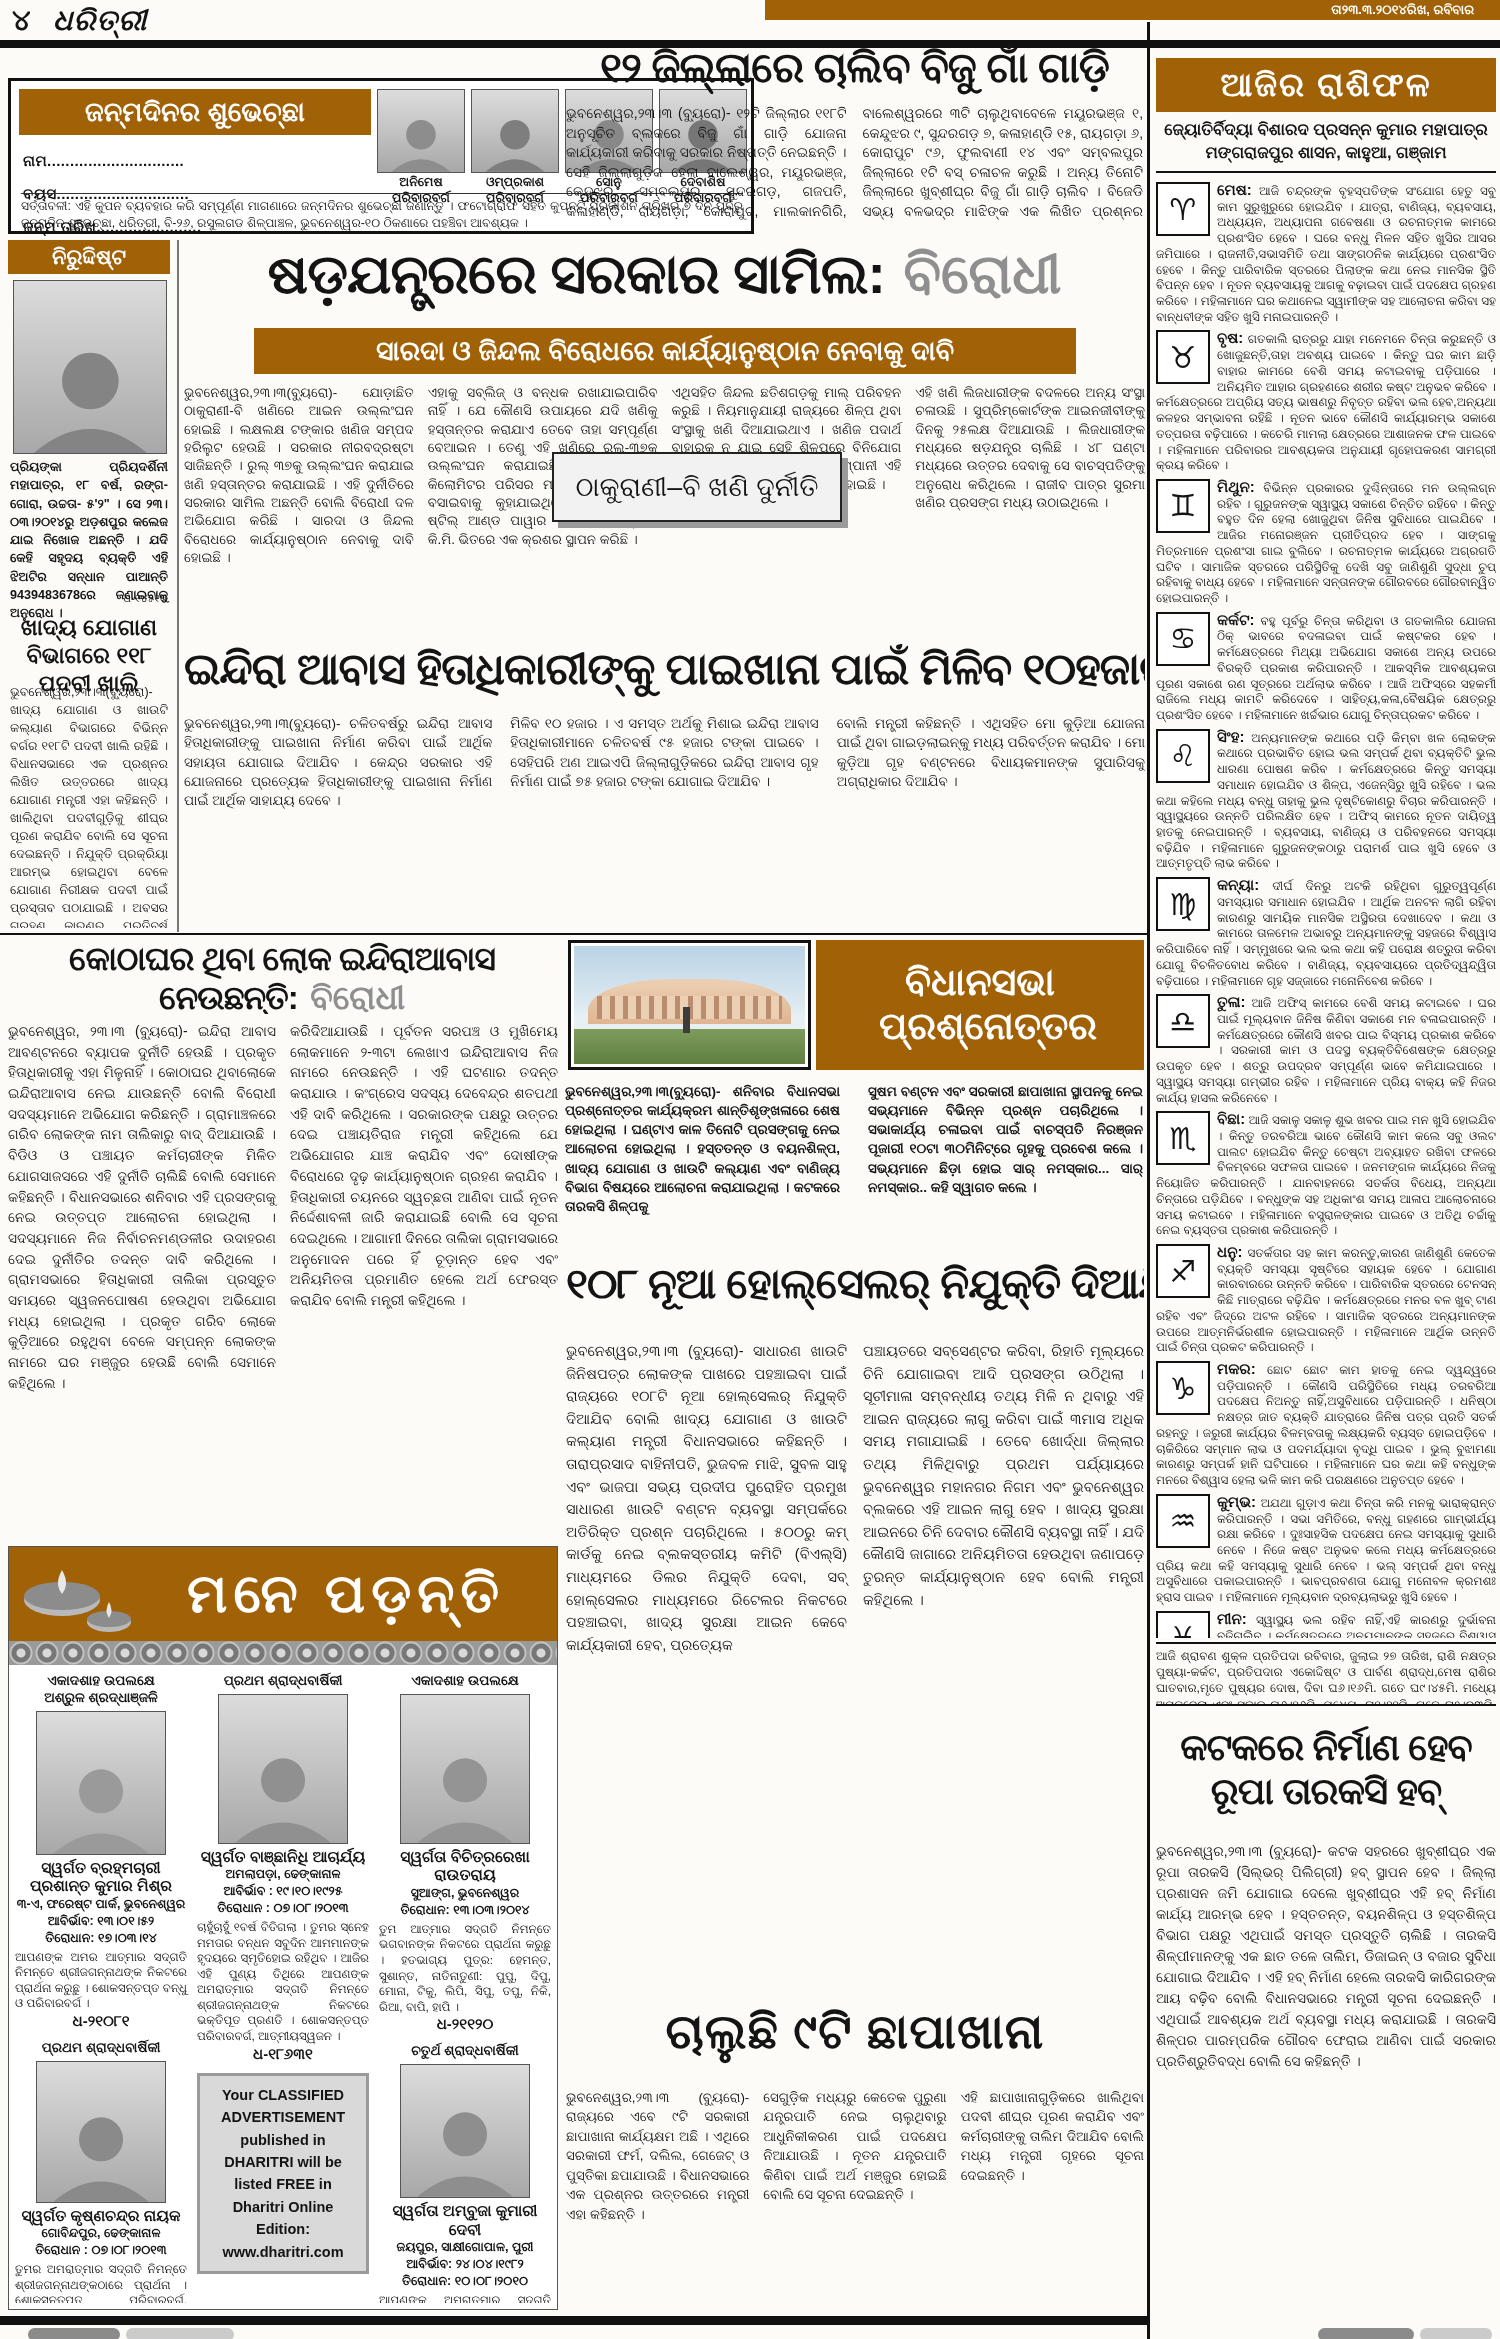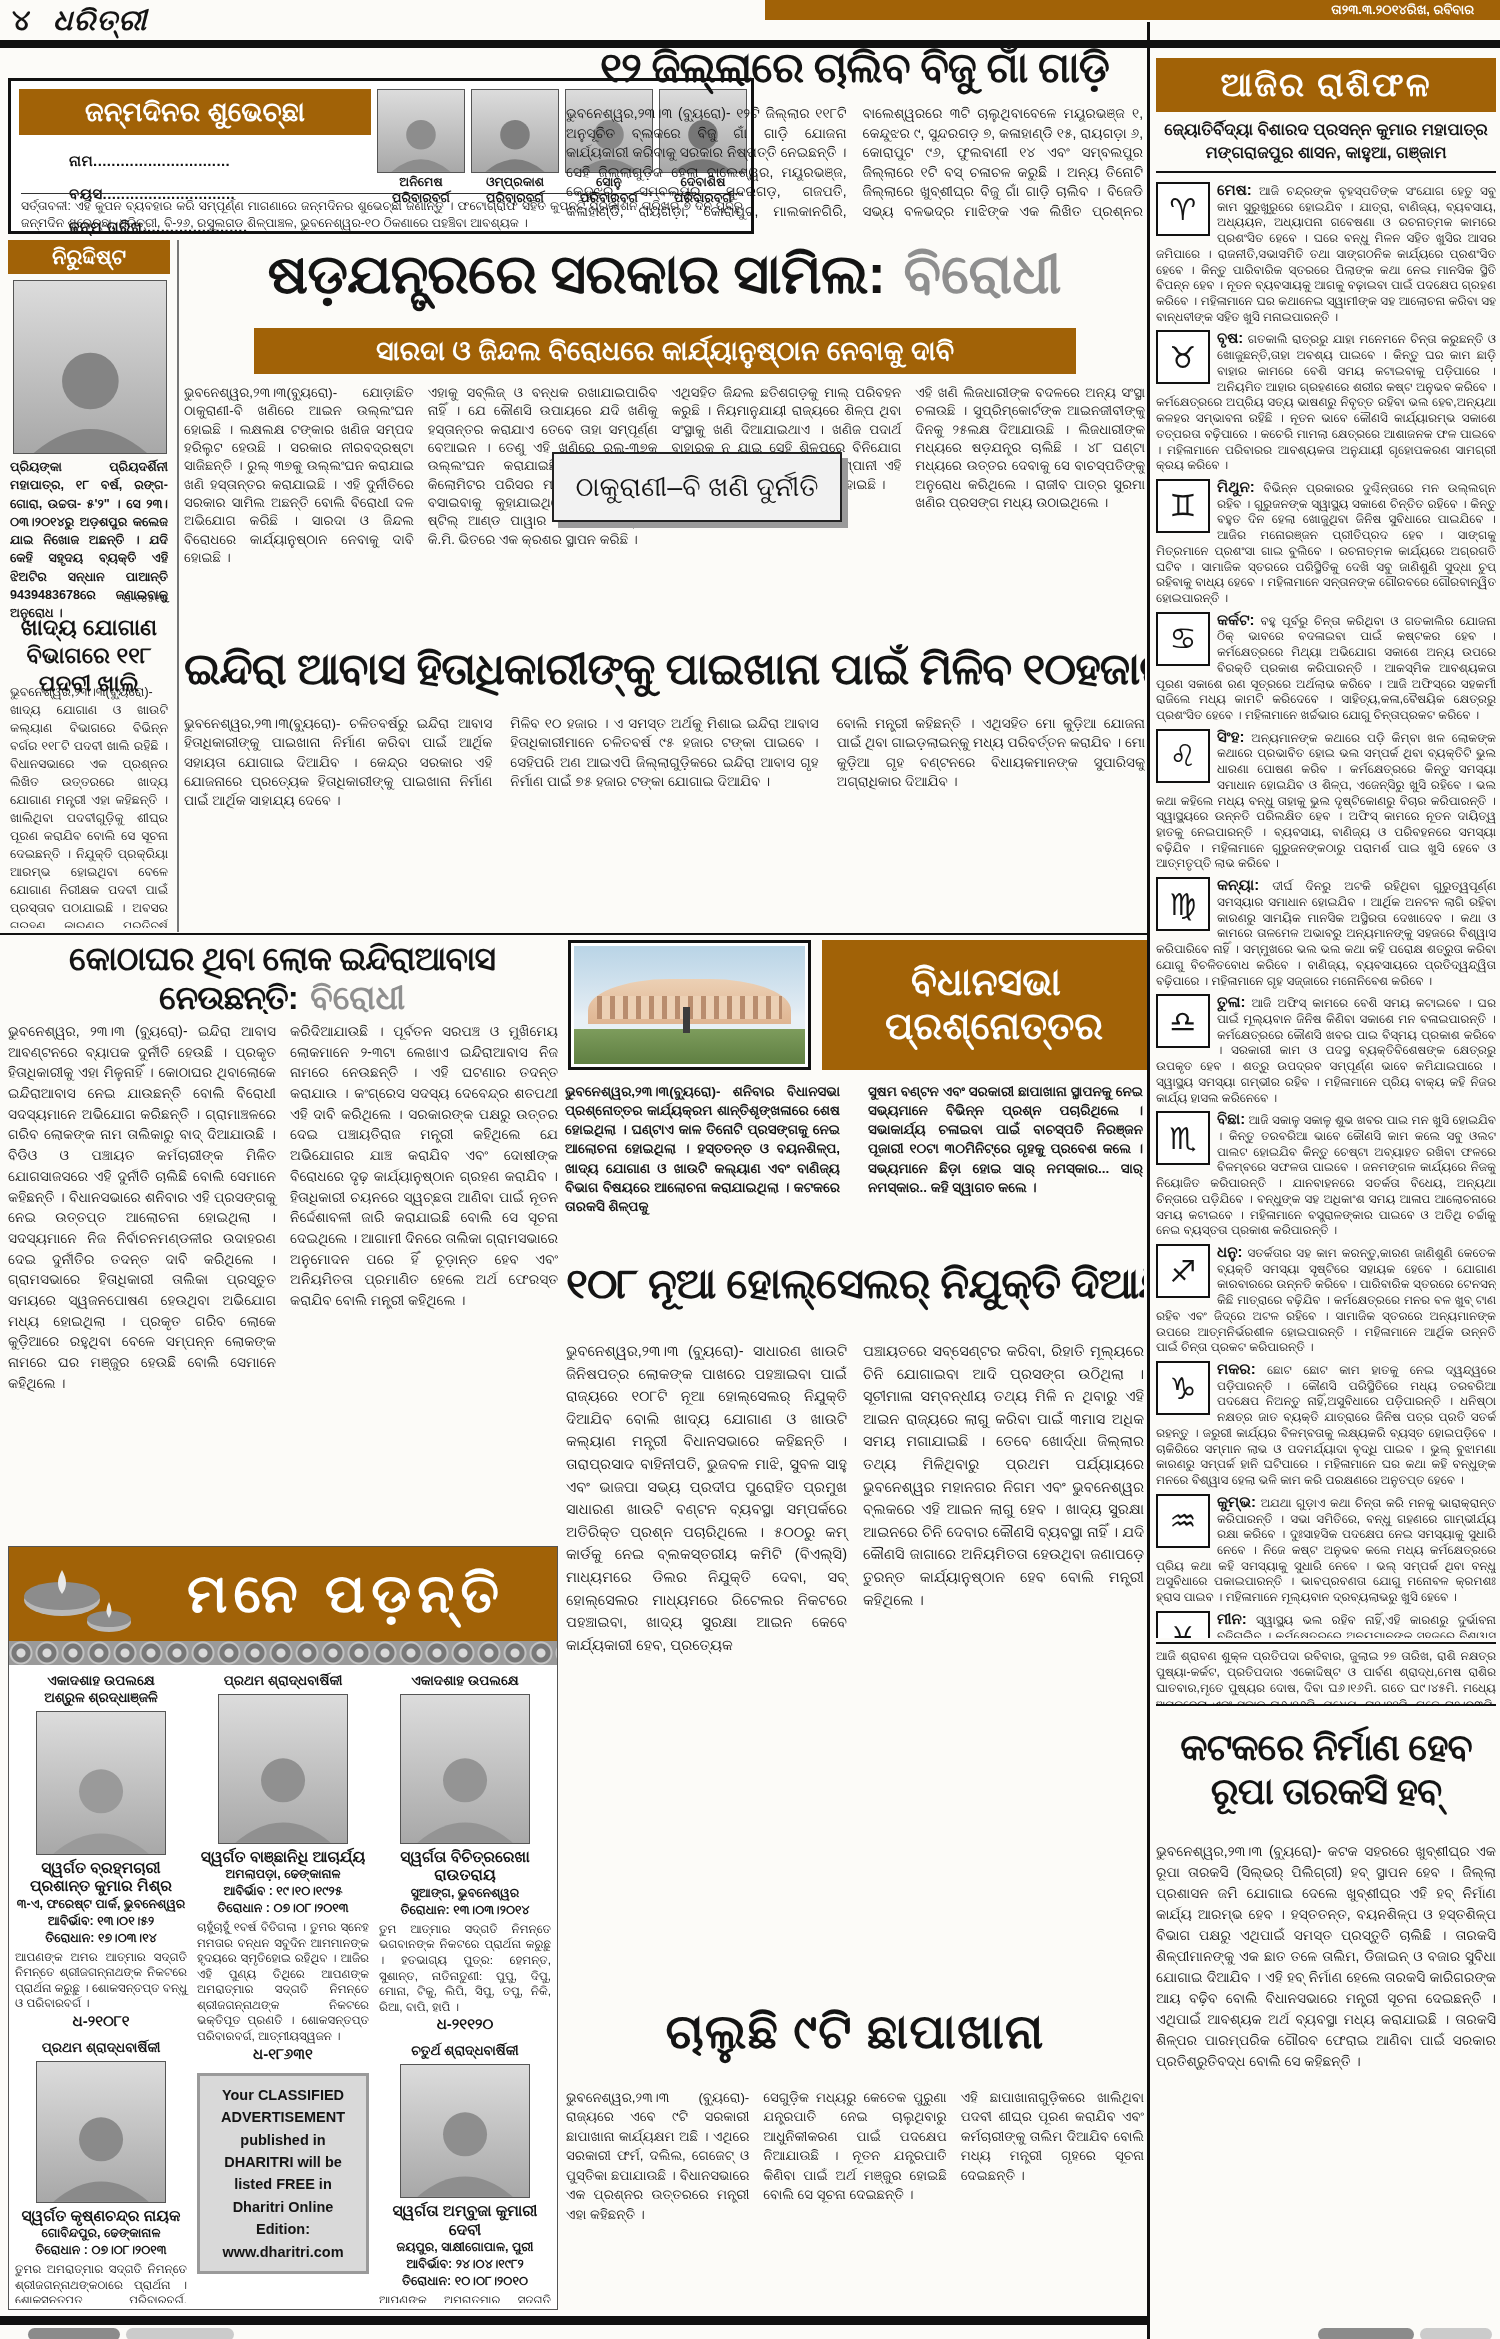--- a/index.html
+++ b/index.html
@@ -28,21 +28,21 @@
   .sign-name{font-weight:bold;font-size:15px;}
   
   .obit{margin-bottom:10px;}
   .obit-occ{font-size:13.5px;font-weight:bold;text-align:center;line-height:1.25;}
   .obit-occ2:empty{display:none;}
   .obit .photo{width:128px;height:142px;margin:4px auto;}
   .obit-name{font-size:15.5px;font-weight:bold;text-align:center;line-height:1.2;}
   .obit-line{font-size:12.5px;font-weight:bold;text-align:center;line-height:1.35;}
   .obit-msg{font-size:11.8px;line-height:1.32;text-align:justify;margin-top:3px;}
   .obit-ref{font-size:15px;text-align:center;font-weight:bold;}
-  .fieldline{font-size:15px;font-weight:bold;letter-spacing:.4px;margin-top:15px;white-space:nowrap;overflow:hidden;margin-left:46px;}
+  .fieldline{font-size:15px;font-weight:bold;letter-spacing:.4px;margin-top:15px;white-space:nowrap;overflow:hidden;}
   .bodytext{line-height:1.42;}
   .pillbar{position:absolute;height:13px;border-radius:7px;}
 </style>
 </head>
 <body>
 
 <div id="page">
 
   <div class="abs" style="left:12px;top:4px;font-size:29px;font-weight:bold;">
     <span>୪</span>
@@ -155,21 +155,21 @@
 
   <div class="abs" style="left:568px;top:940px;width:243px;height:130px;border:3px solid #111;background:#fff;padding:3px;box-sizing:border-box;">
     <div style="position:relative;width:100%;height:100%;overflow:hidden;background:linear-gradient(#b9d4e6 0%,#dfeaf2 52%,#e8f0f5 60%);">
       <div class="abs" style="left:6%;top:28%;width:88%;height:38%;background:linear-gradient(#ecd0b4,#dfb592);border-radius:40% 40% 0 0/70% 70% 0 0;"></div>
       <div class="abs" style="left:10%;top:42%;width:80%;height:20%;background:repeating-linear-gradient(90deg,#b98d6e 0 5px,#ecd0b4 5px 13px);"></div>
       <div class="abs" style="left:0;bottom:0;width:100%;height:30%;background:linear-gradient(#7d9c5c,#5f7f42);"></div>
       <div class="abs" style="left:47%;bottom:26%;width:7px;height:26px;background:#3c3c3c;"></div>
       <div class="abs" style="left:47.6%;bottom:36%;width:4px;height:5px;border-radius:50%;background:#3c3c3c;"></div>
     </div>
   </div>
-  <div class="abs blackbar ctr" style="left:816px;top:940px;width:328px;height:130px;display:flex;flex-direction:column;justify-content:center;margin-left:6px;">
+  <div class="abs blackbar ctr" style="left:816px;top:940px;width:328px;height:130px;display:flex;flex-direction:column;justify-content:center;">
     <div class="bold" style="font-size:38px;line-height:1.15;">ବିଧାନସଭା</div>
     <div class="bold" style="font-size:38px;line-height:1.15;padding-left:16px;">ପ୍ରଶ୍ନୋତ୍ତର</div>
   </div>
   <div class="abs cols clip" style="left:565px;top:1082px;width:578px;height:168px;gap:28px;font-weight:bold;">
     <div class="just" style="font-size:13.5px;line-height:1.42;">ଭୁବନେଶ୍ୱର,୨୩।୩(ବ୍ୟୁରୋ)- ଶନିବାର ବିଧାନସଭା ପ୍ରଶ୍ନୋତ୍ତର କାର୍ଯ୍ୟକ୍ରମ ଶାନ୍ତିଶୃଙ୍ଖଳାରେ ଶେଷ ହୋଇଥିଲା । ଘଣ୍ଟାଏ କାଳ ତିନୋଟି ପ୍ରସଙ୍ଗକୁ ନେଇ ଆଲୋଚନା ହୋଇଥିଲା । ହସ୍ତତନ୍ତ ଓ ବୟନଶିଳ୍ପ, ଖାଦ୍ୟ ଯୋଗାଣ ଓ ଖାଉଟି କଲ୍ୟାଣ ଏବଂ ବାଣିଜ୍ୟ ବିଭାଗ ବିଷୟରେ ଆଲୋଚନା କରାଯାଇଥିଲା । କଟକରେ ତାରକସି ଶିଳ୍ପକୁ</div>
     <div class="just" style="font-size:13.5px;line-height:1.42;">ସୁଷମ ବଣ୍ଟନ ଏବଂ ସରକାରୀ ଛାପାଖାନା ସ୍ଥାପନକୁ ନେଇ ସଭ୍ୟମାନେ ବିଭିନ୍ନ ପ୍ରଶ୍ନ ପଚାରିଥିଲେ । ସଭାକାର୍ଯ୍ୟ ଚଳାଇବା ପାଇଁ ବାଚସ୍ପତି ନିରଞ୍ଜନ ପୂଜାରୀ ୧୦ଟା ୩୦ମିନିଟ୍‌ରେ ଗୃହକୁ ପ୍ରବେଶ କଲେ । ସଭ୍ୟମାନେ ଛିଡ଼ା ହୋଇ ସାର୍ ନମସ୍କାର... ସାର୍ ନମସ୍କାର.. କହି ସ୍ୱାଗତ କଲେ ।</div>
   </div>
 
   <div class="abs ctr bold" style="left:566px;top:1260px;width:578px;height:66px;font-size:42px;letter-spacing:-1px;white-space:nowrap;overflow:hidden;">୧୦୮ ନୂଆ ହୋଲ୍‌ସେଲର୍ ନିଯୁକ୍ତି ଦିଆଯିବ</div>
   <div class="abs cols clip" style="left:566px;top:1340px;width:578px;height:652px;gap:16px;">

